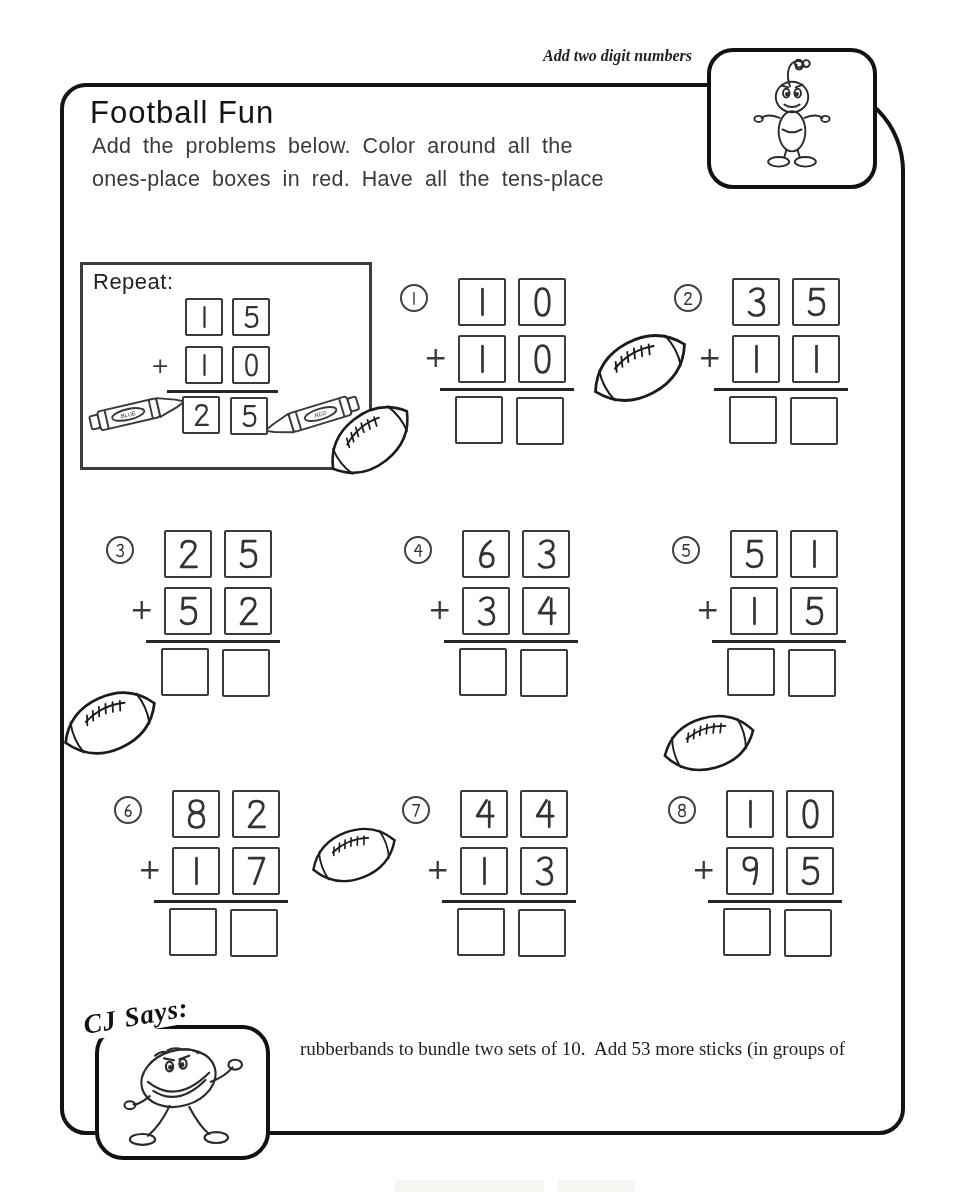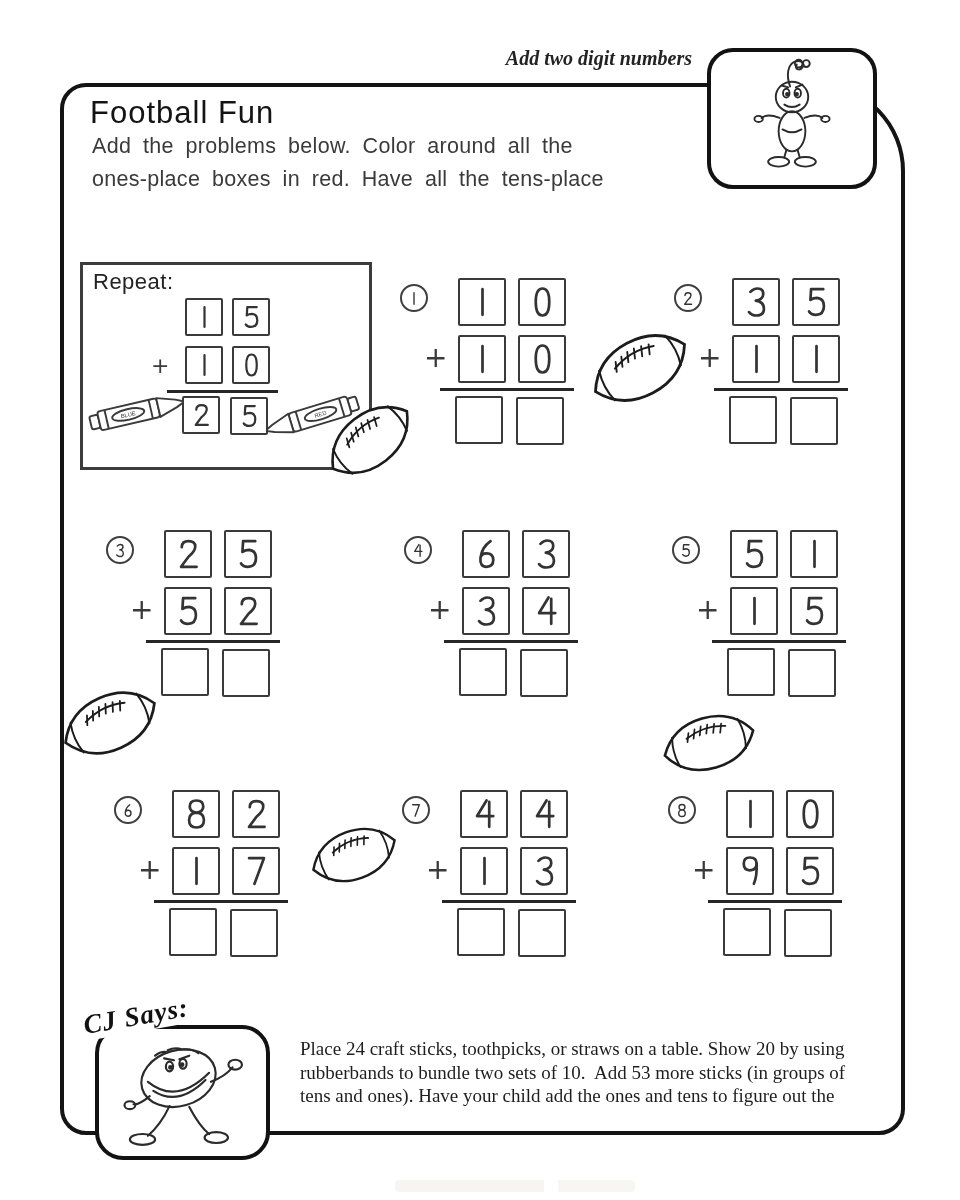--- a/index.html
+++ b/index.html
@@ -6,21 +6,21 @@
   body{
     width:960px;height:1200px;position:relative;background:#ffffff;
     font-family:"Liberation Sans", sans-serif;color:#2b2b2b;overflow:hidden;
   }
   .abs{position:absolute;}
 
   
   .subject-line{
     left:430px;top:47px;width:262px;text-align:right;
     font-family:"Liberation Serif", serif;font-style:italic;font-weight:bold;
-    font-size:20px;color:#232323;z-index:2;
+    font-size:16px;color:#232323;z-index:2;
   }
   .mascot-box{
     left:707px;top:48px;width:162px;height:133px;background:#fff;
     border:4px solid #121212;border-radius:26px;z-index:3;
     display:flex;align-items:center;justify-content:center;
   }
   .main-border{
     left:60px;top:83px;width:845px;height:1052px;box-sizing:border-box;
     border:4px solid #141414;border-radius:26px 88px 26px 26px;z-index:1;
   }
@@ -541,18 +541,16 @@
       <path d="M60 89 Q50 110 36 122"></path>
         <path d="M82 90 Q93 111 104 120"></path>
       <ellipse cx="30" cy="126" rx="14" ry="6"></ellipse>
         <ellipse cx="112" cy="124" rx="13" ry="6"></ellipse>
     </svg>
   </span>
 </div>
 <div class="abs cj-says">CJ Says:</div>
 
 <div class="abs footer-note">
-  <div class="note-line">Place 24 craft sticks, toothpicks, or straws on a table. Show 20 by using</div>
   <div class="note-line">rubberbands to bundle two sets of 10.  Add 53 more sticks (in groups of</div>
-  <div class="note-line">tens and ones). Have your child add the ones and tens to figure out the</div>
 </div>
 
 <div class="abs watermark"></div>
 
 </body></html>

